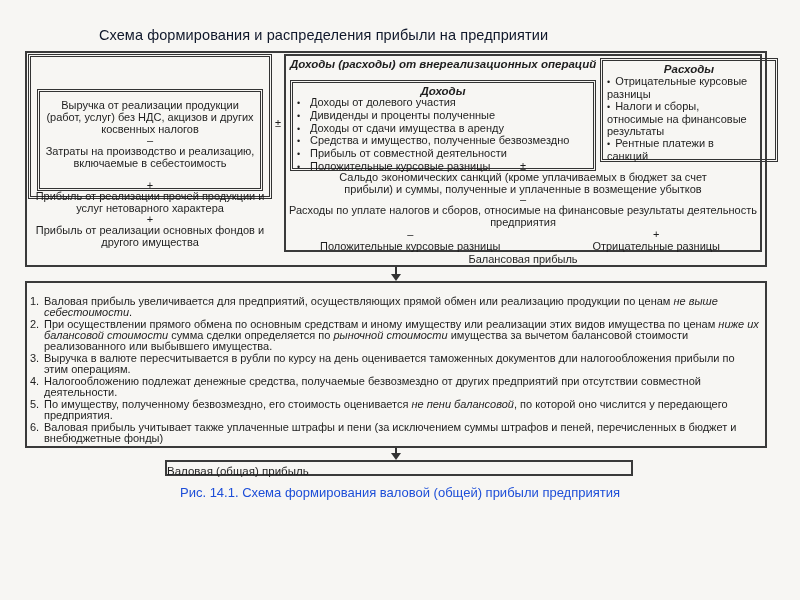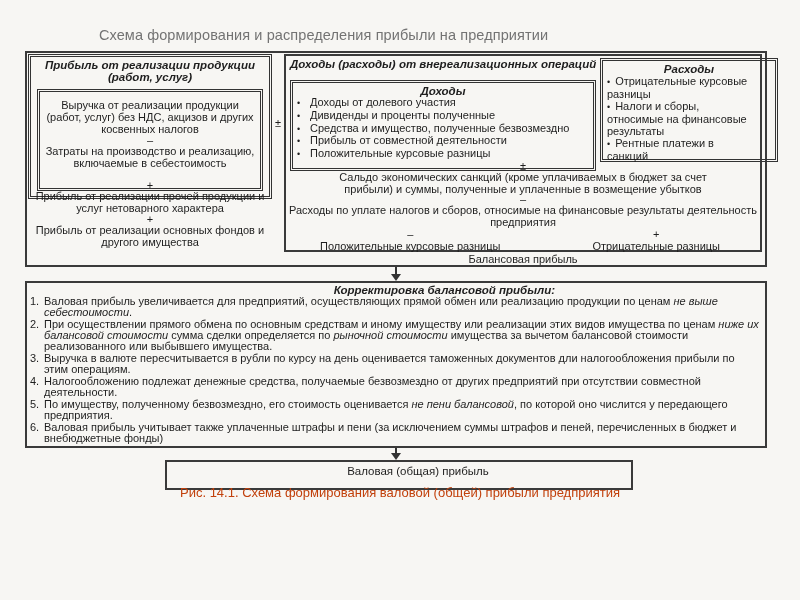--- a/index.html
+++ b/index.html
@@ -5,21 +5,21 @@
   html, body { margin: 0; padding: 0; }
   body {
     width: 800px; height: 600px; position: relative; overflow: hidden;
     background: #f7f6f3;
     font-family: "Liberation Sans", "DejaVu Sans", sans-serif;
     color: #1e1e1e;
   }
   .abs { position: absolute; box-sizing: border-box; }
   .title {
     left: 0; width: 647px; top: 27px; text-align: center;
-    font-size: 14.5px; letter-spacing: 0.1px; color: #737373;
+    font-size: 14.5px; letter-spacing: 0.1px; color: #0f172a;
   }
   .dbl { border: 3px double #333; }
   .box-top { left: 25px; top: 51px; width: 742px; height: 216px; border: 2px solid #3a3a3a; }
   
   .left-panel { left: 28px; top: 54px; width: 244px; height: 145px; }
   .left-head {
     left: 0; top: 2px; width: 100%; text-align: center;
     font-weight: bold; font-style: italic; font-size: 11.5px; line-height: 12px;
   }
   .left-inner { left: 6px; top: 32px; width: 226px; height: 102px; }
@@ -49,32 +49,31 @@
   .arrow .stem { position: absolute; left: 4px; top: 0; width: 1.5px; background: #333; }
   .arrow .head { position: absolute; left: 0; width: 0; height: 0; border-left: 5px solid transparent; border-right: 5px solid transparent; border-top: 7px solid #333; }
   
   .box-corr { left: 25px; top: 281px; width: 742px; height: 167px; border: 2px solid #3a3a3a; }
   .corr-head { right: 210px; top: 1px; font-weight: bold; font-style: italic; font-size: 11.5px; line-height: 12px; }
   .corr-list { left: 3px; top: 13px; width: 730px; margin: 0; padding: 0; list-style: none; font-size: 11px; line-height: 11.2px; }
   .corr-list li { padding-left: 14px; text-indent: -14px; margin-bottom: 0.5px; }
   .corr-list li .num { display: inline-block; width: 14px; text-indent: 0; }
   .corr-list i { font-style: italic; }
   
-  .box-final { left: 165px; top: 460px; width: 468px; height: 30px; border: 2px solid #3a3a3a; text-align: center; font-size: 11.5px; line-height: 18px; padding-left: 38px; }
-  .caption { left: 0; width: 800px; top: 485px; text-align: center; font-size: 13px; color: #c2410c; }
+  .box-final { left: 165px; top: 460px; width: 468px; height: 16px; border: 2px solid #3a3a3a; font-size: 11.5px; line-height: 18px; }
+  .caption { left: 0; width: 800px; top: 485px; text-align: center; font-size: 13px; color: #1d4ed8; }
 </style>
 </head>
 <body>
 
 <div class="abs title">Схема формирования и распределения прибыли на предприятии</div>
 
 <div class="abs box-top"></div>
 
 <div class="abs left-panel dbl">
-  <div class="abs left-head">Прибыль от реализации продукции (работ, услуг)</div>
   <div class="abs left-inner dbl">
     <div class="ctext" style="margin-top:7px;padding:0 6px;">Выручка от реализации продукции (работ, услуг) без НДС, акцизов и других косвенных налогов</div>
     <div class="pm" style="line-height:10px;">–</div>
     <div class="ctext" style="padding:0 4px;">Затраты на производство и реализацию, включаемые в себестоимость</div>
   </div>
 </div>
 <div class="abs left-below">
   <div class="pm" style="line-height:10px;">+</div>
   <div class="ctext">Прибыль от реализации прочей продукции и услуг нетоварного характера</div>
   <div class="pm" style="line-height:10px;">+</div>
@@ -83,20 +82,21 @@
 
 <div class="abs pm" style="left:271px;top:117px;width:14px;">±</div>
 
 <div class="abs mid-panel">
   <div class="abs mid-head">Доходы (расходы) от внереализационных операций</div>
   <div class="abs inc-box dbl">
     <div class="abs inc-title">Доходы</div>
     <ul class="abs blist">
       <li>Доходы от долевого участия</li>
       <li>Дивиденды и проценты полученные</li>
+      <li>Доходы от сдачи имущества в аренду</li>
       <li>Средства и имущество, полученные безвозмездно</li>
       <li>Прибыль от совместной деятельности</li>
       <li>Положительные курсовые разницы</li>
     </ul>
   </div>
   <div class="abs exp-box dbl">
     <div class="abs exp-title">Расходы</div>
     <div class="abs exp-text">
       <span class="b">Отрицательные курсовые разницы</span><br>
       <span class="b">Налоги и сборы, относимые на финансовые результаты</span><br>
@@ -121,21 +121,20 @@
   </div>
 </div>
 <div class="abs bal-label">Балансовая прибыль</div>
 
 <div class="abs arrow" style="left:391px;top:267px;height:14px;">
   <div class="stem" style="height:8px;"></div>
   <div class="head" style="top:7px;"></div>
 </div>
 
 <div class="abs box-corr">
-  <div class="abs corr-head">Корректировка балансовой прибыли:</div>
   <ol class="abs corr-list" id="corr-list">
       <li><span class="num">1.</span><span>Валовая прибыль увеличивается для предприятий, осуществляющих прямой обмен или реализацию продукции по ценам </span><i>не выше себестоимости</i><span>.</span></li>
       <li><span class="num">2.</span><span>При осуществлении прямого обмена по основным средствам и иному имуществу или реализации этих видов имущества по ценам </span><i>ниже их балансовой стоимости</i><span> сумма сделки определяется по </span><i>рыночной стоимости</i><span> имущества за вычетом балансовой стоимости реализованного или выбывшего имущества.</span></li>
       <li><span class="num">3.</span><span>Выручка в валюте пересчитывается в рубли по курсу на день оценивается таможенных документов дли налогообложения прибыли по этим операциям.</span></li>
       <li><span class="num">4.</span><span>Налогообложению подлежат денежные средства, получаемые безвозмездно от других предприятий при отсутствии совместной деятельности.</span></li>
       <li><span class="num">5.</span><span>По имуществу, полученному безвозмездно, его стоимость оценивается </span><i>не пени балансовой</i><span>, по которой оно числится у передающего предприятия.</span></li>
       <li><span class="num">6.</span><span>Валовая прибыль учитывает также уплаченные штрафы и пени (за исключением суммы штрафов и пеней, перечисленных в бюджет и внебюджетные фонды)</span></li>
     </ol>
 </div>
 

